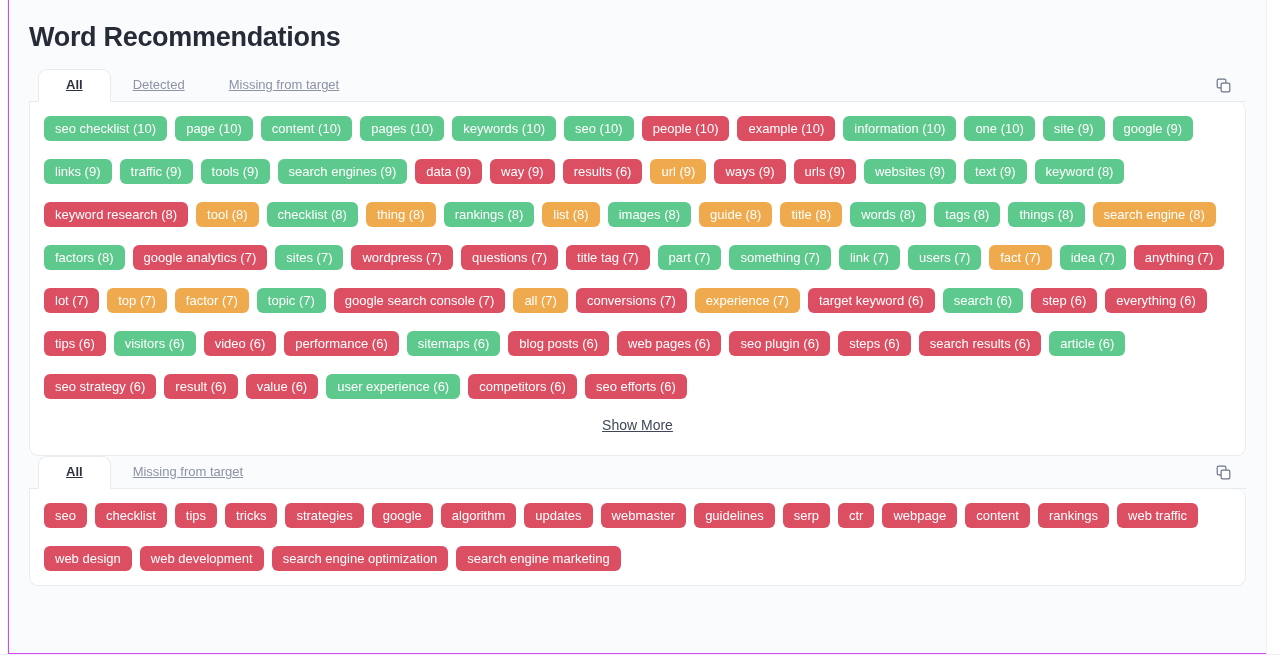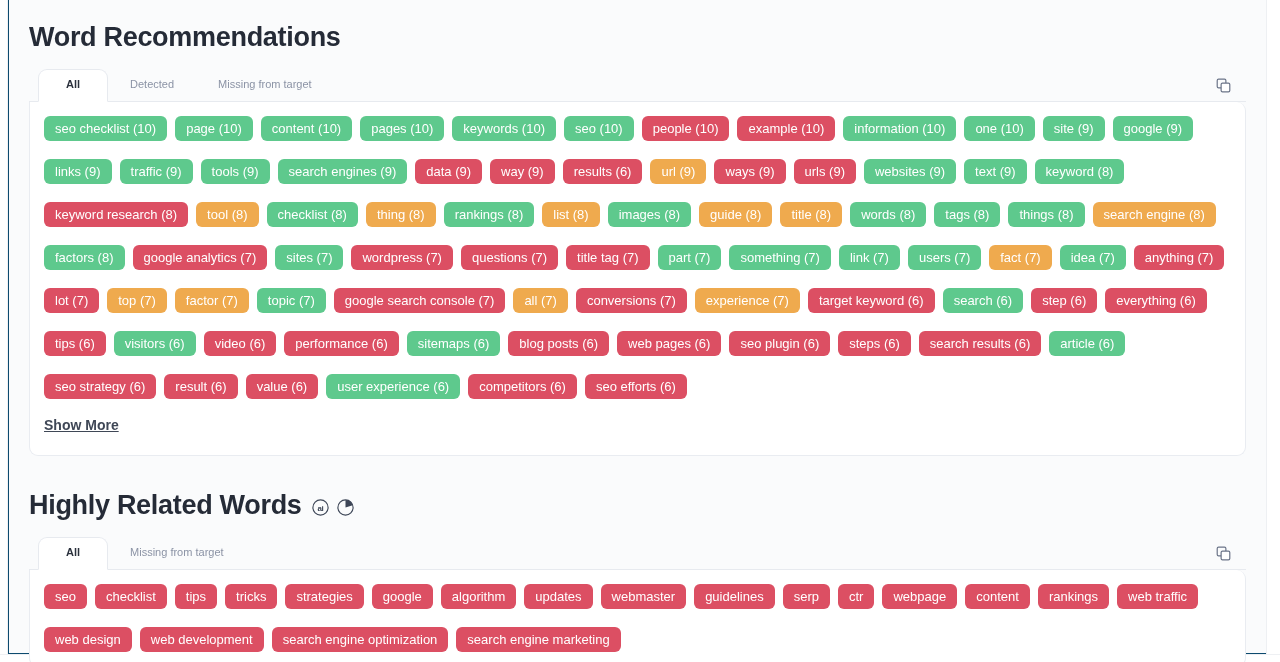--- a/index.html
+++ b/index.html
@@ -7,21 +7,21 @@
   html, body {
     margin: 0; padding: 0;
     width: 1280px; height: 662px;
     overflow: hidden;
     background: #ffffff;
     font-family: "Liberation Sans", sans-serif;
   }
   #page {
     position: relative;
     width: 1280px; height: 662px;
-    background: #0c4a6e;
+    background: #d946ef;
     overflow: hidden;
   }
   
   .edge-left {
     position: absolute; left: 0; top: 0; width: 8px; height: 662px;
     background: #ffffff; border-right: 1px solid #eef0f3;
   }
   .edge-right {
     position: absolute; right: 0; top: 0; width: 14px; height: 662px;
     background: #ffffff; border-left: 1px solid #eef0f3;
@@ -63,28 +63,29 @@
   .tabbar {
     display: flex;
     align-items: flex-end;
     gap: 0;
     border-bottom: 1px solid #e7eaef;
     padding-left: 9px;
     position: relative;
     height: 33px;
   }
   .tab {
-    font-size: 11px;
+    font-size: 13px;
     color: #8b93a5;
     padding: 7px 22px 8px 22px;
     border-radius: 9px 9px 0 0;
     cursor: pointer;
     line-height: 17px;
     white-space: nowrap;
     background: transparent;
+    text-decoration: underline;
   }
   .tab.active {
     background: #ffffff;
     color: #2b313d;
     font-weight: bold;
     border: 1px solid #e7eaef;
     border-bottom: 1px solid #ffffff;
     margin-bottom: -1px;
     padding: 6px 27px 8px 27px;
   }
@@ -127,22 +128,22 @@
     white-space: nowrap;
     cursor: pointer;
     user-select: none;
   }
   .tag.green  { background: #5ec98d; }
   .tag.red    { background: #dc4f63; }
   .tag.orange { background: #efaa4e; }
 
   .show-more-row {
     display: flex;
+    justify-content: center;
     padding: 18px 0 12px 0;
-    font-weight: bold;
   }
   .show-more {
     font-size: 14px;
     color: #3f4756;
     text-decoration: underline;
     cursor: pointer;
   }
 
   .section-two-title { padding-top: 34px; }
   .panel-two { padding: 14px 14px 14px 14px; min-height: 68px; }
@@ -271,37 +272,20 @@
           <div class="show-more-row">
             <span class="show-more">Show More</span>
           </div>
         </div>
 
       </div>
     </section>
 
     <section class="section">
 
-      <h1 class="section-title section-two-title">
-        <span>Highly Related Words</span>
-        <span class="title-icons">
-          <span class="title-icon" title="ai">
-            <svg width="19" height="19" viewBox="0 0 20 20" fill="none" stroke="currentColor" stroke-width="1.2">
-              <circle cx="10" cy="10" r="8"></circle>
-              <text x="10" y="13.6" text-anchor="middle" font-size="8.4" font-family="Liberation Sans, sans-serif" fill="currentColor" stroke="none">ai</text>
-            </svg>
-          </span>
-          <span class="title-icon" title="chart">
-            <svg width="19" height="19" viewBox="0 0 20 20" fill="none" stroke="currentColor" stroke-width="1.2">
-              <circle cx="10" cy="10" r="8"></circle>
-              <path d="M10 10 L10 2 A8 8 0 0 1 17.6 7.5 Z" fill="currentColor" stroke="none"></path>
-            </svg>
-          </span>
-        </span>
-      </h1>
 
       <div class="card">
 
         <div class="tabbar">
           <div class="tab active">
             <span>All</span>
           </div>
           <div class="tab">
             <span>Missing from target</span>
           </div>

